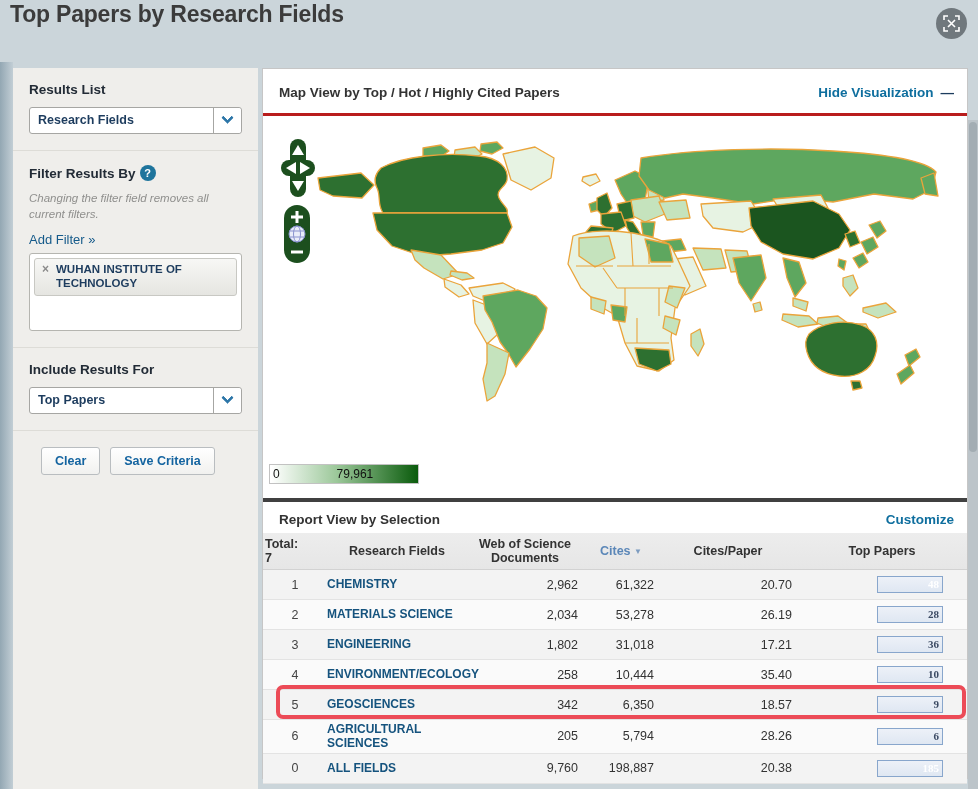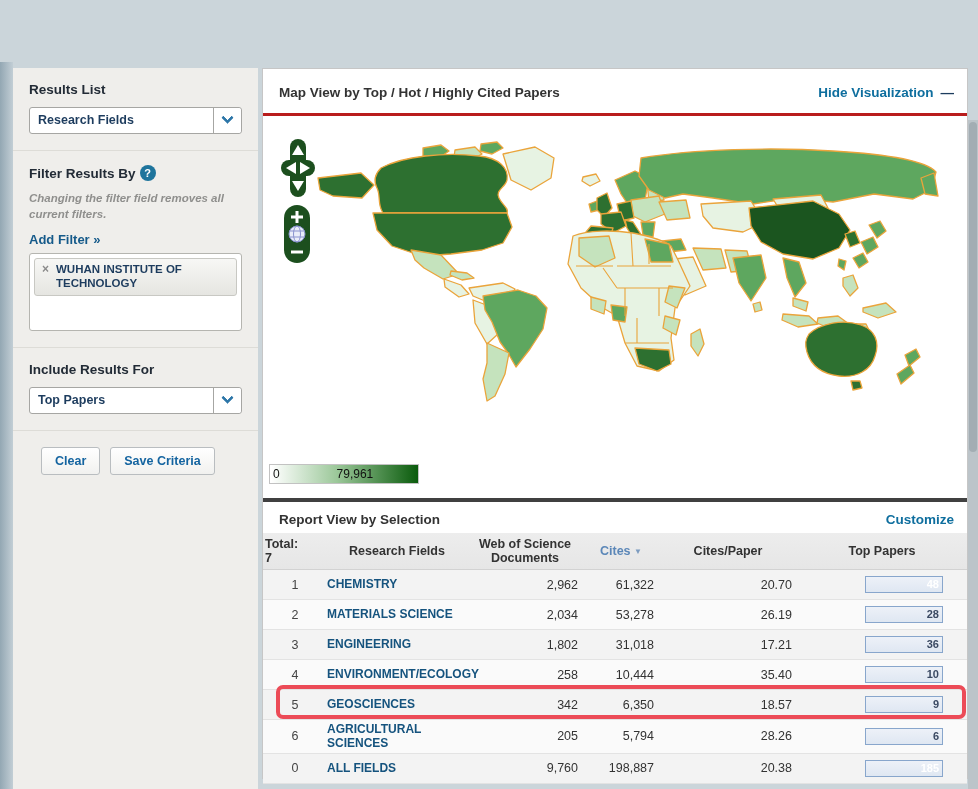--- a/index.html
+++ b/index.html
@@ -21,22 +21,22 @@
   .sb-section.last { border-bottom:none;padding-left:28px; }
   .sb-heading { font-size:13.5px; font-weight:bold; color:#222b36; margin-bottom:10px; }
   .help-icon { display:inline-block; width:16px; height:16px; margin-left:4px; border-radius:50%;
     background:#1e749c; color:#fff; font-size:11px; font-weight:bold; text-align:center; line-height:16px; vertical-align:1px; }
   .dd { height:27px; background:#fff; border:1px solid #a6a6a3; border-radius:3px; display:flex; align-items:stretch; cursor:pointer; }
   .dd-label { flex:1; padding-left:8px; font-weight:bold; font-size:12.5px; color:#1d3c5e; line-height:25px;
     white-space:nowrap; overflow:hidden; }
   .dd-btn { width:28px; border-left:1px solid #a6a6a3; display:flex; align-items:center; justify-content:center; background:#fff; border-radius:0 3px 3px 0; }
   .chev { width:9px; height:9px; border-right:3px solid #2d76a8; border-bottom:3px solid #2d76a8;
     transform:rotate(45deg) translate(-2px,-2px); border-radius:1px; }
-  .sb-note { font-size:11.5px; font-style:italic; color:#8f8f8d; font-weight:bold; line-height:1.35; margin-bottom:8px; }
-  .add-filter { font-size:13px; font-weight:bold; color:#155a8a; text-decoration:none; display:inline-block; margin-bottom:6px; }
+  .sb-note { font-size:11.5px; font-style:italic; color:#8f8f8d; font-weight:normal; line-height:1.35; margin-bottom:8px; }
+  .add-filter { font-size:13px; font-weight:normal; color:#155a8a; text-decoration:none; display:inline-block; margin-bottom:6px; }
   .filter-box { background:#fff; border:1px solid #b5b5b0; border-radius:3px; height:78px; padding:4px; }
   .chip { position:relative; background:linear-gradient(#f7f7f5,#e5e5e1); border:1px solid #c8c8c3; border-radius:3px;
     padding:3px 6px 4px 21px; font-weight:bold; font-size:11.5px; color:#1d3c5e; line-height:1.25; }
   .chip-x { position:absolute; left:7px; top:3px; color:#8b8b8b; font-weight:bold; font-size:12px; cursor:pointer; }
   .btn-row { display:flex; gap:10px; padding-top:2px; }
   .btn { height:28px; padding:0 13px; background:linear-gradient(#ffffff,#f1f1ef); border:1px solid #b9bdc0; border-radius:3px;
     color:#1464a0; font-weight:bold; font-size:12.5px; font-family:"Liberation Sans",sans-serif; cursor:pointer; }
 
   
   .main { position:absolute; left:262px; top:68px; width:706px; height:711px; background:#fff; border:1px solid #c6c6c6; }
@@ -63,22 +63,22 @@
   .th { text-align:center; line-height:1.15; padding:3px 2px; font-size:12.5px; }
   .th-total { text-align:left; }
   .th-cites { color:#5b87b8; cursor:pointer; }
   .sort-arrow { font-size:8px; color:#7d9cc0; vertical-align:1px; }
   .trow { min-height:30px; border-bottom:1px solid #e3e3e3; }
   .trow:nth-child(odd) { background:#fafafa; }
   .trow:nth-child(even) { background:#f3f3f3; }
   .rank { text-align:center; color:#444; }
   .field { font-weight:bold; color:#15537e; text-decoration:none; font-size:12px; line-height:1.2; display:inline-block; padding:2px 0; }
   .num { text-align:right; padding-right:5px; }
-  .bar { position:relative; width:78px; height:17px; margin-left:auto; margin-right:24px;
-    border:1px solid #88a6cc; background:linear-gradient(#edf1f8,#dfe7f2); }
+  .bar { position:relative; width:66px; height:17px; margin-left:auto; margin-right:24px;
+    border:1px solid #88a6cc; background:linear-gradient(#edf1f8,#dfe7f2);font-family:Liberation Serif, serif; }
   .bar-fill { height:100%; background:linear-gradient(#a3c2e7,#5585cc 55%,#6e9ad8); }
   .bar-val { position:absolute; right:3px; top:1px; font-size:11px; font-weight:bold; color:#3b4a63; line-height:13px; }
   .bar.full .bar-val { color:#fff; }
 
   .highlight-box { position:absolute; left:276px; top:685px; width:690px; height:34px;
     border:4px solid #ec4b57; border-radius:7px; pointer-events:none; z-index:10; }
 
   .scrollbar { position:absolute; right:0; top:120px; width:10px; height:669px; background:#bcc4c9; cursor:pointer; }
   .scroll-thumb { position:absolute; top:2px; left:1px; width:8px; height:330px; background:#a3adb3; border-radius:4px; }
 
@@ -89,20 +89,34 @@
   .m4 { fill:#2d7030; } 
   .m5 { fill:#1b551f; } 
   .worldmap path { stroke:#eaa43b; stroke-width:1.3; stroke-linejoin:round; }
   .worldmap .bline { fill:none; stroke-width:1.1; }
 </style>
 </head>
 <body>
 
 <div class="page">
 
+  <div class="app-header">
+    <div class="page-title">Top Papers by Research Fields</div>
+    <button class="expand-btn">
+      <svg width="17" height="17" viewBox="0 0 17 17">
+        <g stroke="#fff" stroke-width="1.6" fill="none">
+          <path d="M1,5 V1 H5"></path>
+            <path d="M12,1 H16 V5"></path>
+            <path d="M16,12 V16 H12"></path>
+            <path d="M5,16 H1 V12"></path>
+          <path d="M5,5 L12,12 M12,5 L5,12"></path>
+        </g>
+      </svg>
+    </button>
+  </div>
 
   <div class="left-strip"></div>
 
   <div class="sidebar">
     <div class="sb-section">
       <div class="sb-heading">Results List</div>
       <div class="dd">
         <span class="dd-label">Research Fields</span>
         <span class="dd-btn">
             <span class="chev"></span>

